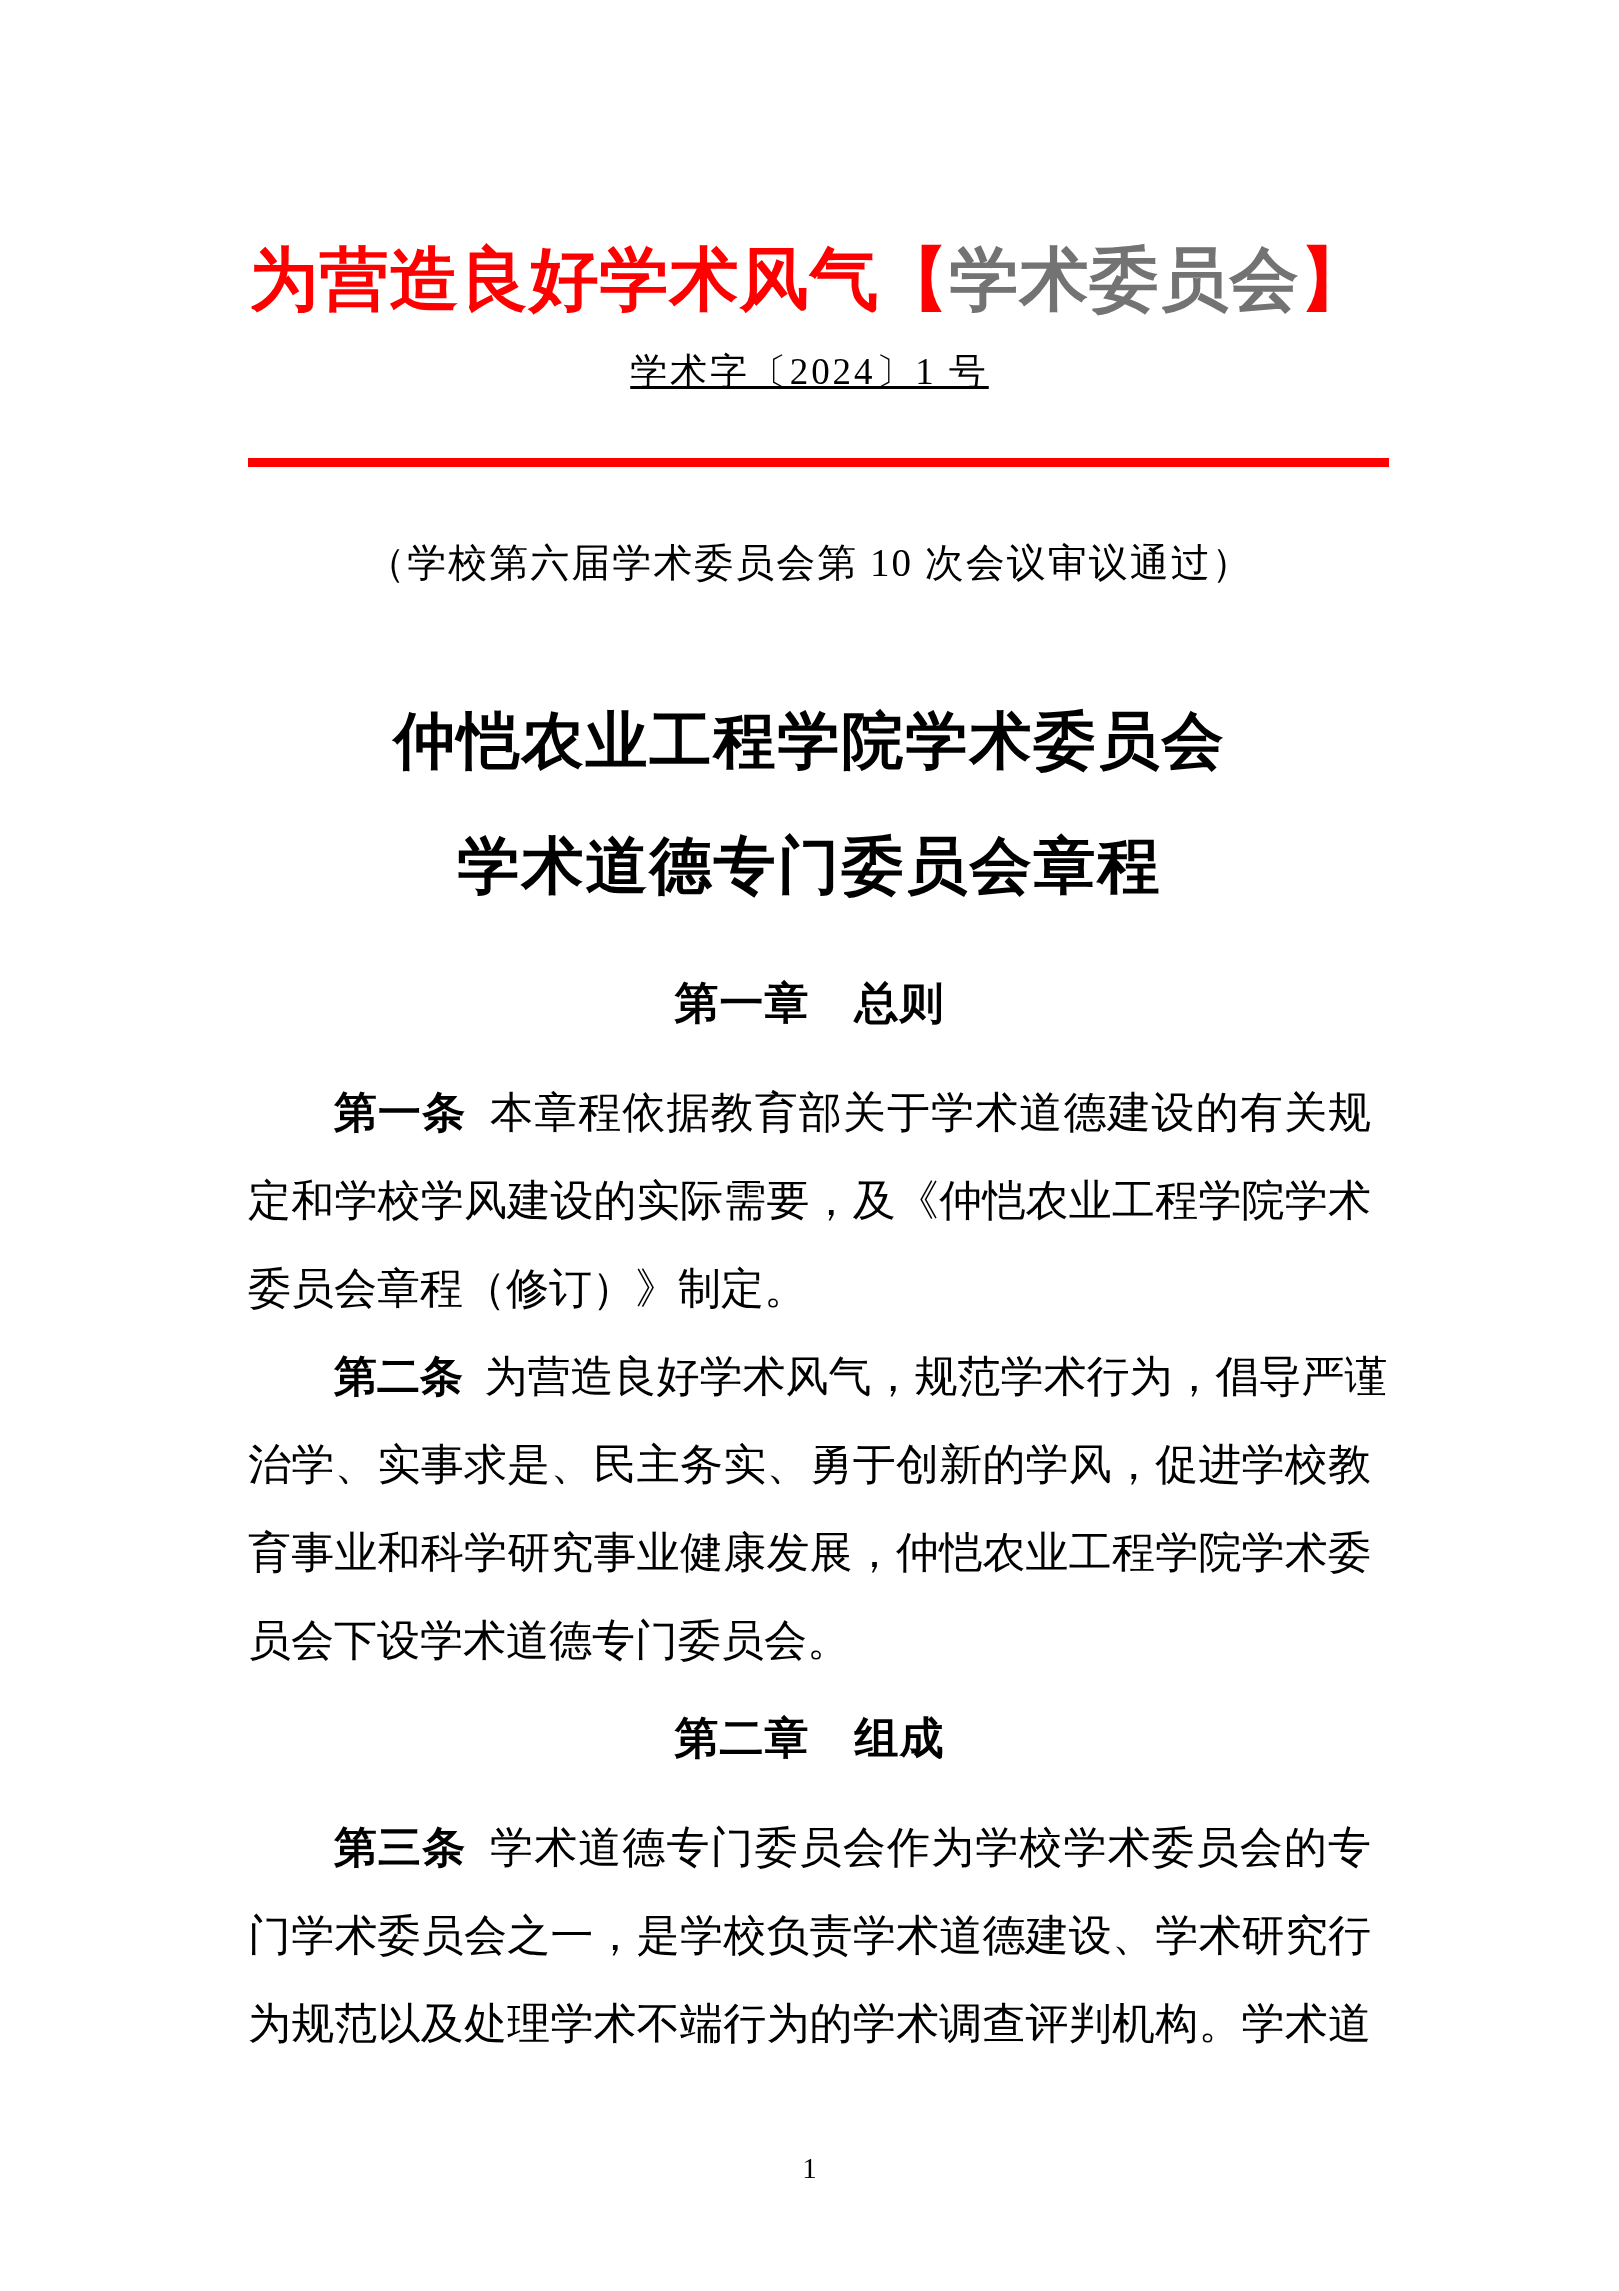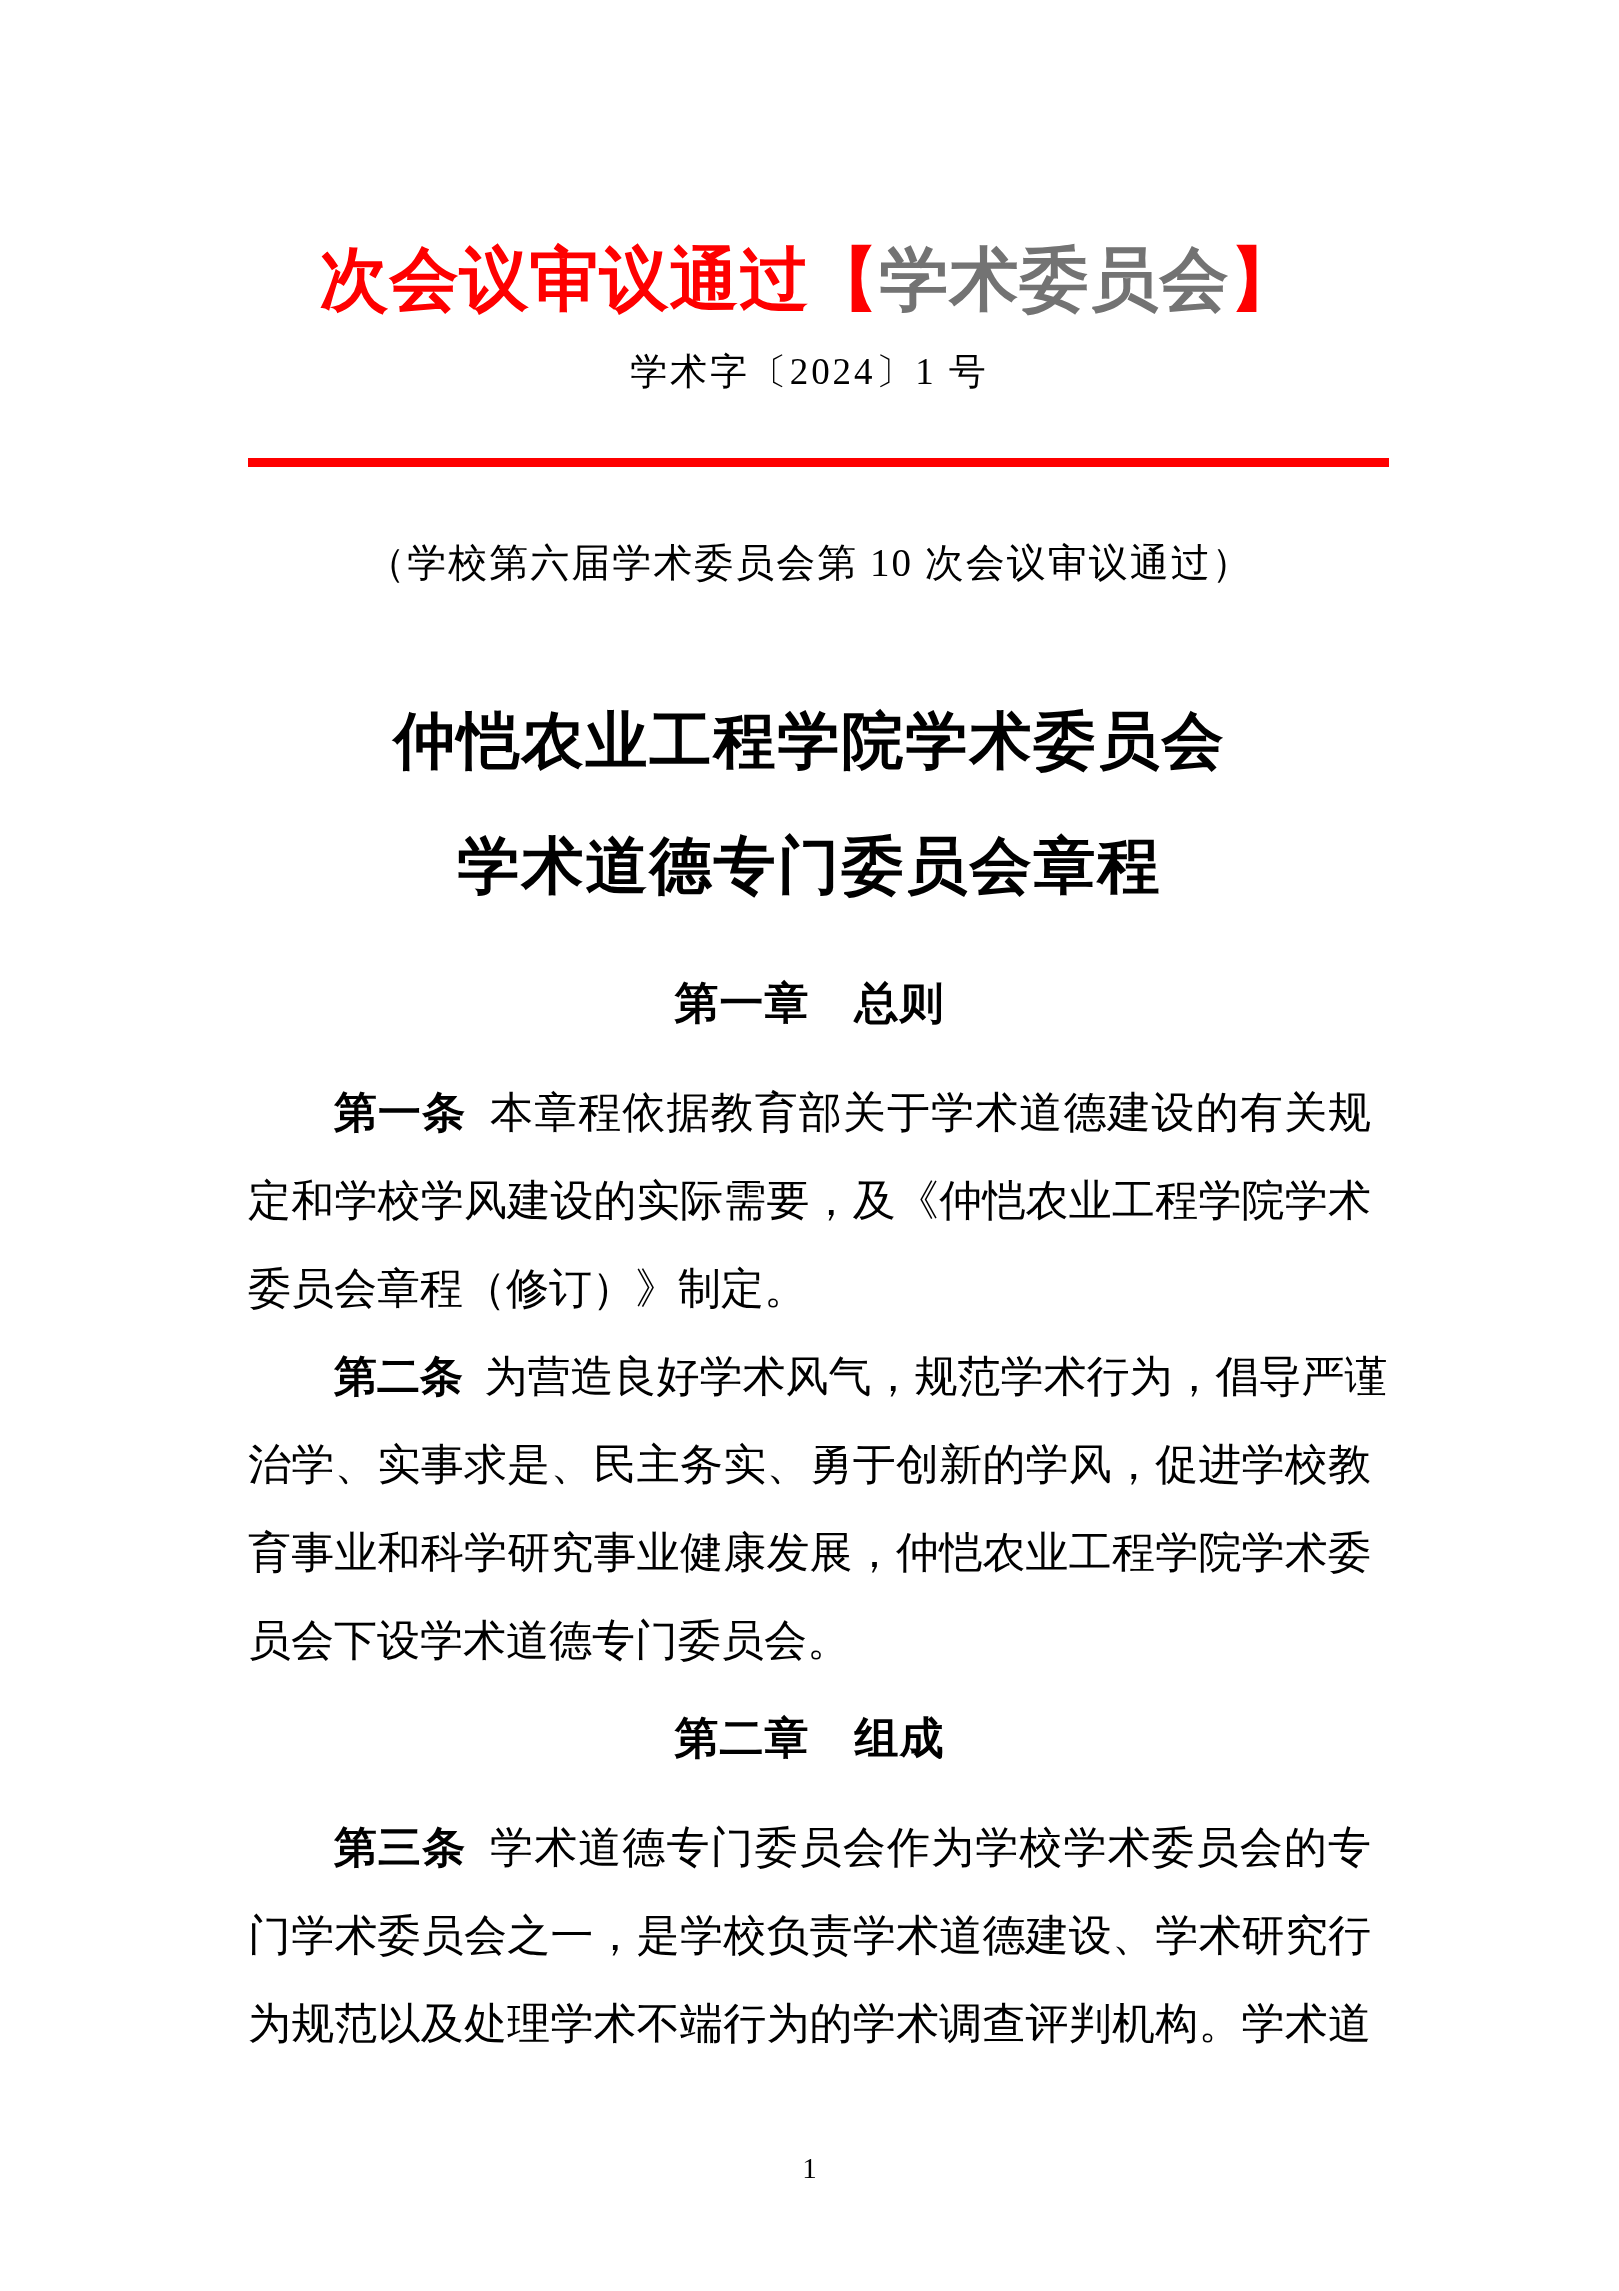--- a/index.html
+++ b/index.html
@@ -32,20 +32,21 @@
     white-space: nowrap;
   }
   .header-title .red  { color: var(--accent, #fe0000); }
   .header-title .blk  { color: #737373; }
   .doc-number {
     top: 349px;
     text-align: center;
     font-size: 37px;
     line-height: 45px;
     letter-spacing: 2.9px;
+    text-decoration: underline;
   }
   .red-line {
     position: absolute;
     left: 248px;
     top: 458px;
     width: 1141px;
     height: 8.8px;
     background: var(--accent, #fe0000);
   }
   .approval-note {
@@ -100,21 +101,21 @@
     font-size: 29px;
     line-height: 33px;
   }
 </style>
 </head>
 <body>
 
 <div class="page">
 
   <div class="content-col header-title">
-    <span class="red">次会议审议通过</span><span class="red">【</span><span class="blk">学术委员会</span><span class="red">】</span>
+    <span class="red">为营造良好学术风气</span><span class="red">【</span><span class="blk">学术委员会</span><span class="red">】</span>
   </div>
 
   <div class="content-col doc-number">学术字〔2024〕1 号</div>
 
   <div class="red-line"></div>
 
   <div class="content-col approval-note">（学校第六届学术委员会第 10 次会议审议通过）</div>
 
   <div class="content-col doc-title t1">仲恺农业工程学院学术委员会</div>
   <div class="content-col doc-title t2">学术道德专门委员会章程</div>

